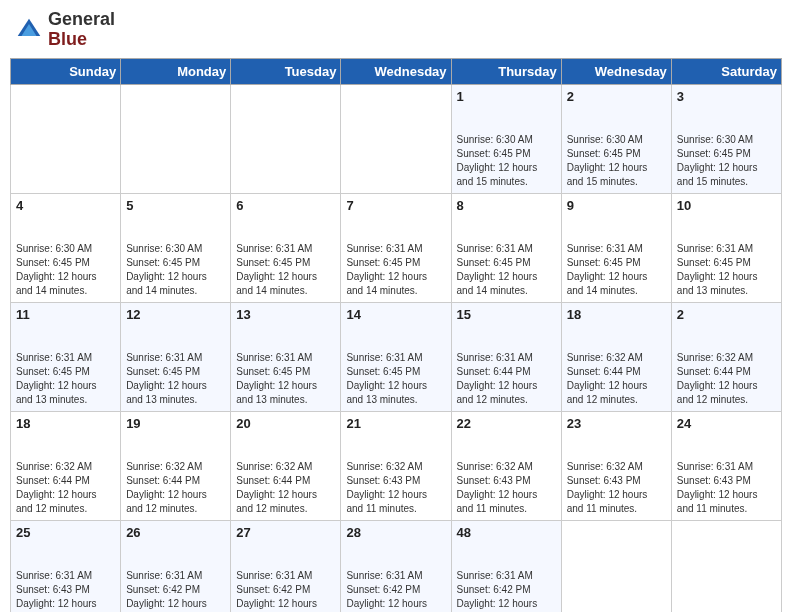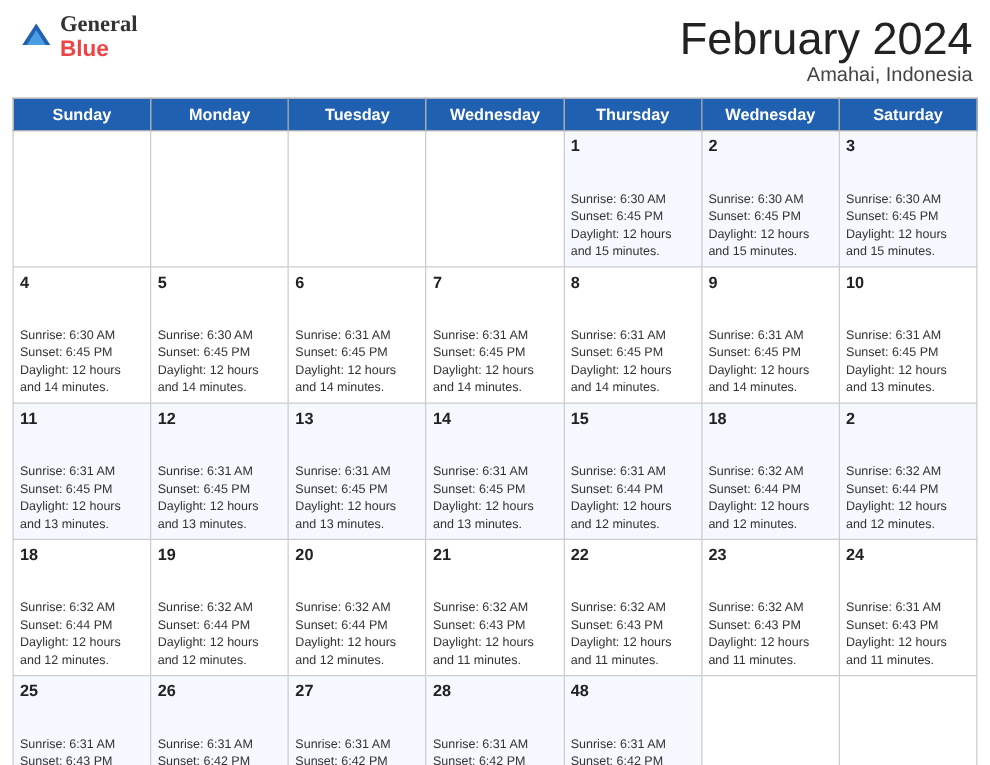--- a/index.html
+++ b/index.html
@@ -20,22 +20,22 @@
     .logo {
       display: flex;
       align-items: center;
       gap: 4px;
     }
     .logo-text {
       font-size: 18px;
       font-weight: bold;
       line-height: 1.1;
     }
-    .logo-text span.general { color: #333; font-family: Liberation Serif, serif; }
-    .logo-text span.blue { color: #ef4444; }
+    .logo-text span.general { color: #333; }
+    .logo-text span.blue { color: #7f1d1d; }
     .logo-icon {
       width: 30px;
       height: 30px;
     }
     .title-block {
       text-align: right;
     }
     .month-title {
       font-size: 36px;
       font-weight: normal;
@@ -49,21 +49,21 @@
       width: 100%;
       border-collapse: collapse;
       table-layout: fixed;
     }
     th {
       background-color: #2060b0;
       color: #fff;
       font-size: 13px;
       font-weight: bold;
       padding: 5px 4px;
-      text-align: center;
+      text-align: right;
       border: 1px solid #aaa;
     }
     td {
       vertical-align: top;
       border: 1px solid #ccc;
       padding: 4px 5px;
       font-size: 10.5px;
       color: #333;
       height: 80px;
       background: #fff;
@@ -99,24 +99,20 @@
   <div class="logo">
     <svg class="logo-icon" viewBox="0 0 40 40">
       <polygon points="20,5 35,28 5,28" fill="#2060b0"></polygon>
       <polygon points="20,12 30,28 10,28" fill="#4a9de0"></polygon>
     </svg>
     <div class="logo-text">
       <span class="general">General</span><br>
       <span class="blue">Blue</span>
     </div>
   </div>
-  <div class="title-block">
-    <div class="month-title">February 2024</div>
-    <div class="location-title">Amahai, Indonesia</div>
-  </div>
 </div>
 
 <table>
   <thead>
     <tr>
     <th>Sunday</th>
         <th>Monday</th>
         <th>Tuesday</th>
         <th>Wednesday</th>
         <th>Thursday</th>

